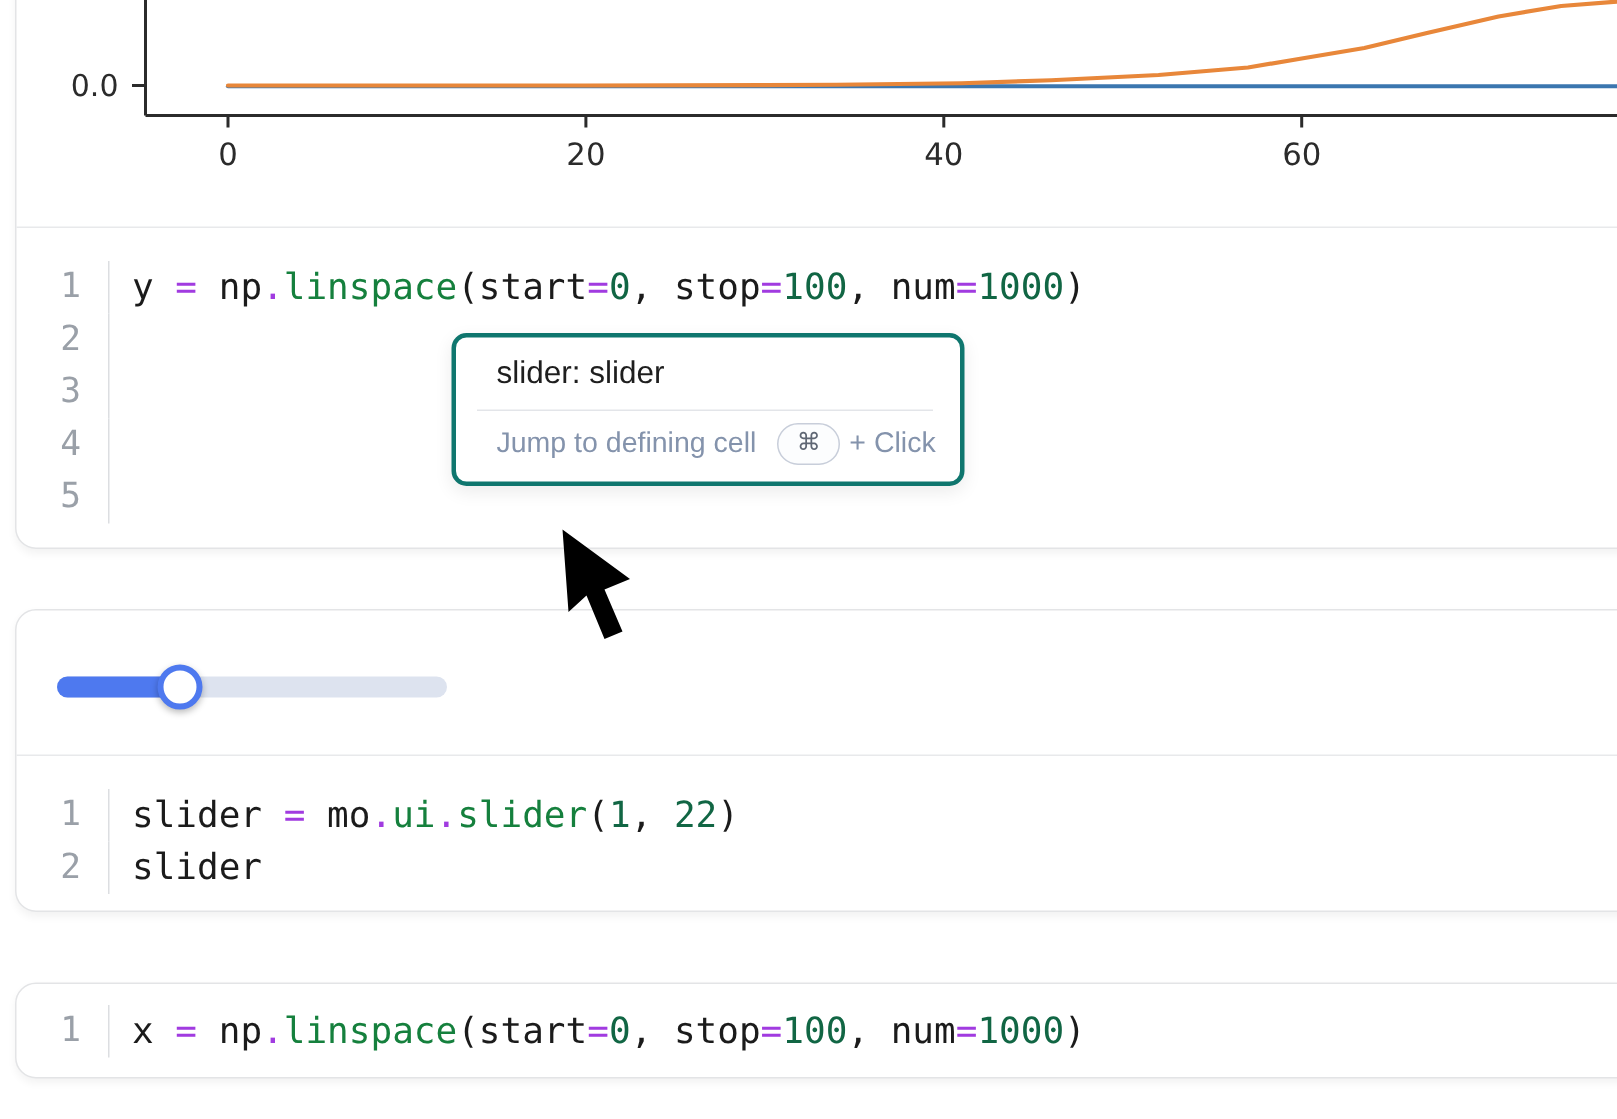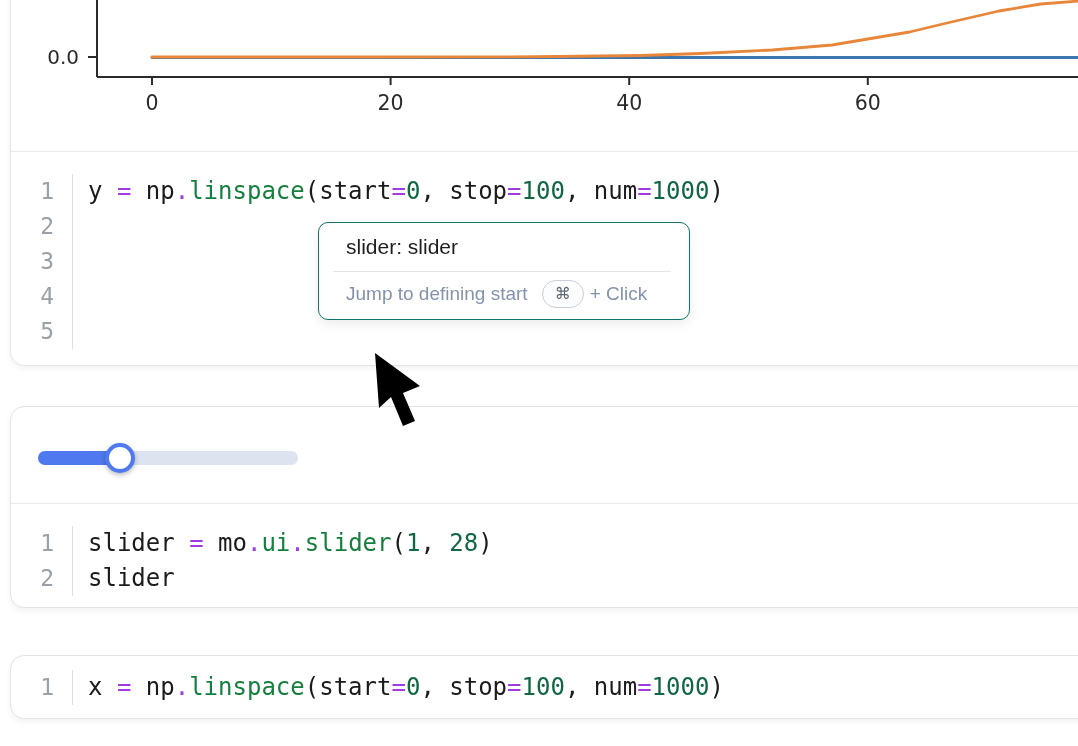--- a/index.html
+++ b/index.html
@@ -31,22 +31,22 @@
   .tok-n{color:#116644}
   .tok-u,.tok-uh{border-bottom:3px solid #b3cfe6;}
   
   .slider-track{position:absolute;left:27px;top:44px;width:260px;height:14px;
     border-radius:7px;background:#dde3ef;}
   .slider-fill{position:absolute;left:0;top:0;height:14px;border-radius:7px;background:#4e79ef;}
   .slider-handle{position:absolute;top:-8px;width:30px;height:30px;border-radius:50%;
     background:#fff;border:4px solid #4e79ef;box-sizing:border-box;
     box-shadow:0 2px 5px rgba(0,0,0,0.28);}
   
-  .tooltip{position:absolute;left:318px;top:222px;width:372px;background:#fff;
-    border:1px solid #0f766e;border-radius:10px;z-index:5;
+  .tooltip{position:absolute;left:301px;top:222px;width:342px;background:#fff;
+    border:3px solid #0f766e;border-radius:10px;z-index:5;
     box-shadow:0 4px 12px rgba(0,0,0,0.08);box-sizing:border-box;}
   .tt-title{padding:11px 16px 11px 27px;font-size:21px;line-height:26px;color:#1e1e1e;}
   .tt-div{border-top:1px solid #e3e5e9;margin:0 18px 0 14px;}
   .tt-row{display:flex;align-items:center;padding:8px 16px 11px 27px;
     font-size:19px;color:#8493ac;}
   .tt-kbd{margin:0 6px 0 14px;padding:2px 12px 3px 12px;border:1.5px solid #c8ceda;
     border-radius:15px;font-size:16px;color:#5f6774;background:#fcfdfe;line-height:21px;}
   .cursor-layer{position:absolute;left:0;top:0;z-index:10;pointer-events:none;}
   svg text{font-family:"DejaVu Sans",sans-serif;}
 </style>
@@ -91,37 +91,37 @@
       <div class="code-line">
         <span class="ln">5</span>
       </div>
     </div>
 </div>
 
 <div class="tooltip">
   <div class="tt-title">slider: slider</div>
   <div class="tt-div"></div>
   <div class="tt-row">
-    <span>Jump to defining start</span>
+    <span>Jump to defining cell</span>
     <span class="tt-kbd">⌘</span>
     <span>+ Click</span>
   </div>
 </div>
 
 <div class="cell" id="cell-slider">
   <div class="cell-output">
     <div class="slider-track">
       <div class="slider-fill" id="slider-fill" style="width: 89.16px; background: rgb(78, 121, 239);"></div>
       <div class="slider-handle" id="slider-handle" style="left: 67.16px;"></div>
     </div>
   </div>
   <div class="code-area">
       <div class="code-line">
         <span class="ln">1</span>
-        <span class="lc"><span class="tok-d">slider </span><span class="tok-o">=</span><span class="tok-d"> mo</span><span class="tok-o">.</span><span class="tok-f">ui</span><span class="tok-o">.</span><span class="tok-f">slider</span><span class="tok-d">(</span><span class="tok-n">1</span><span class="tok-d">, </span><span class="tok-n">28</span><span class="tok-d">)</span></span>
+        <span class="lc"><span class="tok-d">slider </span><span class="tok-o">=</span><span class="tok-d"> mo</span><span class="tok-o">.</span><span class="tok-f">ui</span><span class="tok-o">.</span><span class="tok-f">slider</span><span class="tok-d">(</span><span class="tok-n">1</span><span class="tok-d">, </span><span class="tok-n">22</span><span class="tok-d">)</span></span>
       </div>
       <div class="code-line">
         <span class="ln">2</span>
         <span class="lc"><span class="tok-d">slider</span></span>
       </div>
     </div>
 </div>
 
 <div class="cell" id="cell-x">
   <div class="code-area">

